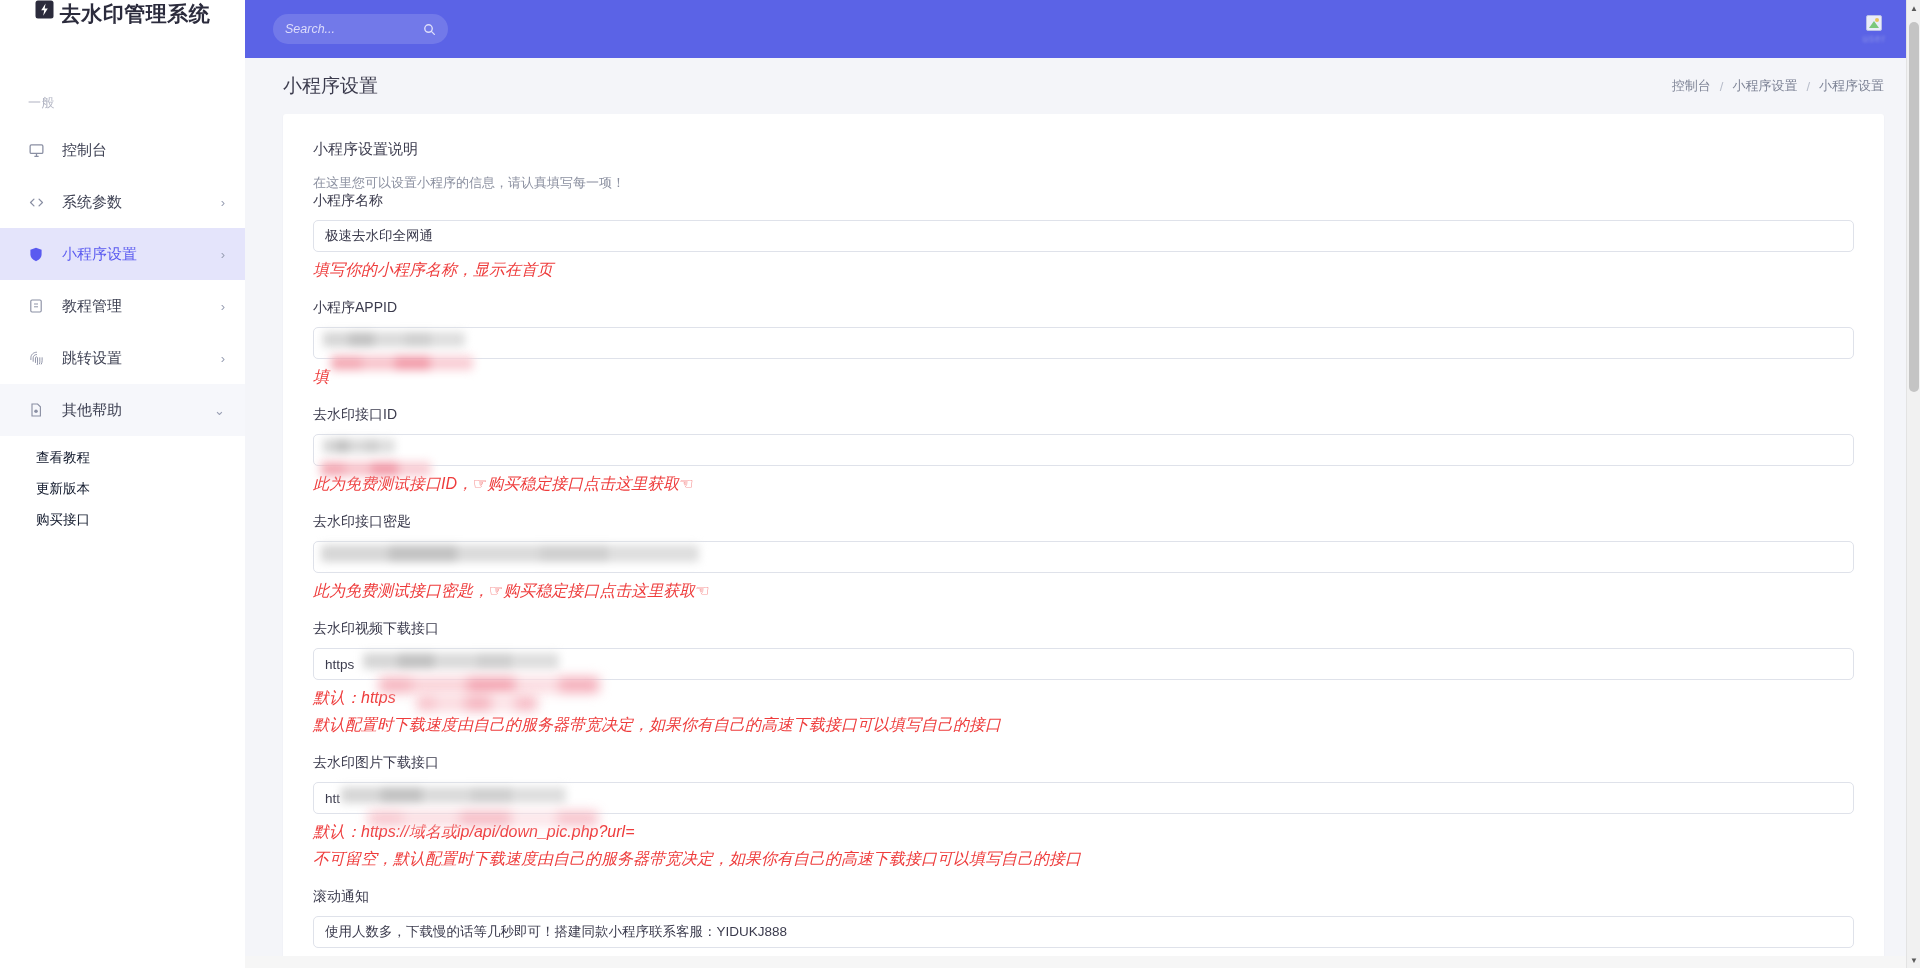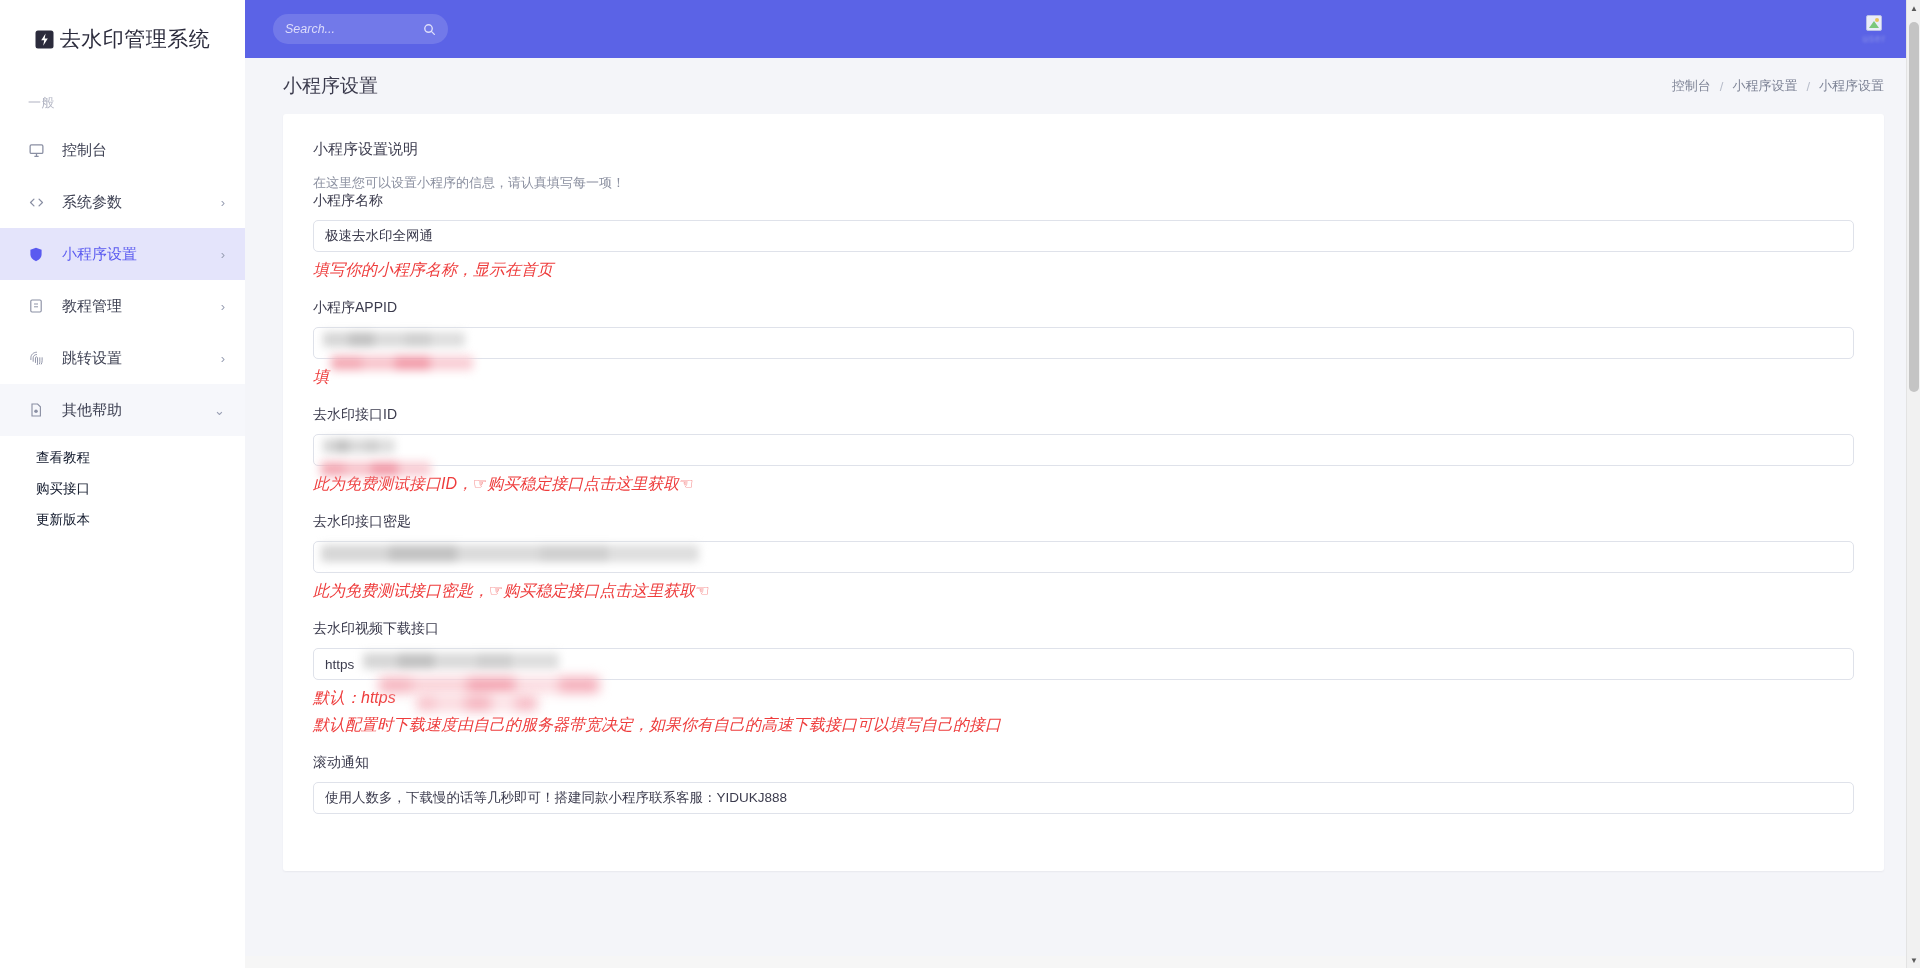--- a/index.html
+++ b/index.html
@@ -13,23 +13,23 @@
   #app { display: flex; width: 1920px; height: 968px; position: relative; }
 
   
   .sidebar {
     width: 245px; min-width: 245px; height: 968px;
     background: #ffffff;
     display: flex; flex-direction: column;
     position: relative; z-index: 5;
   }
   .brand {
-    display: flex; align-items: center; justify-content: center;
+    display: flex; justify-content: center;
     gap: 6px; height: 78px;
-    font-size: 21px; font-weight: normal; color: #2b2b3c;
+    font-size: 21px; font-weight: bold; color: #2b2b3c;
     letter-spacing: .5px;
   }
   .brand-icon {
     width: 19px; height: 19px; display: inline-block;
     position: relative; flex: 0 0 auto;
   }
   .brand-icon svg { display:block; }
   .nav-section-title {
     font-size: 13px; color: #b4b7c5; padding: 16px 0 12px 28px;
     letter-spacing: .5px;
@@ -266,24 +266,24 @@
       </span>
       <span class="nav-label">其他帮助</span>
       <span class="nav-arrow">⌄</span>
     </div>
 
     <div class="nav-subwrap">
       <div class="nav-sub">
         <span>查看教程</span>
       </div>
       <div class="nav-sub">
+        <span>更新版本</span>
+      </div>
+      <div class="nav-sub">
         <span>购买接口</span>
-      </div>
-      <div class="nav-sub">
-        <span>更新版本</span>
       </div>
     </div>
   </aside>
 
   <section class="main">
 
     <header class="topbar">
       <div class="search-box">
         <span class="sp">Search...</span>
         <span class="si">
@@ -348,20 +348,28 @@
         <div class="form-group">
           <label class="form-label">去水印视频下载接口</label>
           <input class="form-input" type="text" value="https" style="">
           <span class="redact" style="left:50px; top:33px; width:196px; height:16px;"></span>
           <div class="form-hint">默认：https</div>
           <span class="redact pinkwide" style="left:66px; top:57px; width:220px; height:16px;"></span>
           <div class="form-hint stack">默认配置时下载速度由自己的服务器带宽决定，如果你有自己的高速下载接口可以填写自己的接口</div>
           <span class="redact pinkwide" style="left:104px; top:76px; width:120px; height:15px; opacity:.85;"></span>
         </div>
 
+        <div class="form-group">
+          <label class="form-label">去水印图片下载接口</label>
+          <input class="form-input" type="text" value="htt" style="">
+          <span class="redact" style="left:28px; top:33px; width:225px; height:16px;"></span>
+          <div class="form-hint">默认：https://域名或ip/api/down_pic.php?url=</div>
+          <span class="redact pinkwide" style="left:55px; top:57px; width:230px; height:15px; opacity:.75;"></span>
+          <div class="form-hint stack">不可留空，默认配置时下载速度由自己的服务器带宽决定，如果你有自己的高速下载接口可以填写自己的接口</div>
+        </div>
 
         <div class="form-group">
           <label class="form-label">滚动通知</label>
           <input class="form-input" type="text" value="使用人数多，下载慢的话等几秒即可！搭建同款小程序联系客服：YIDUKJ888" style="">
         </div>
 
       </div>
     </div>
 
     <div class="hscroll"></div>

